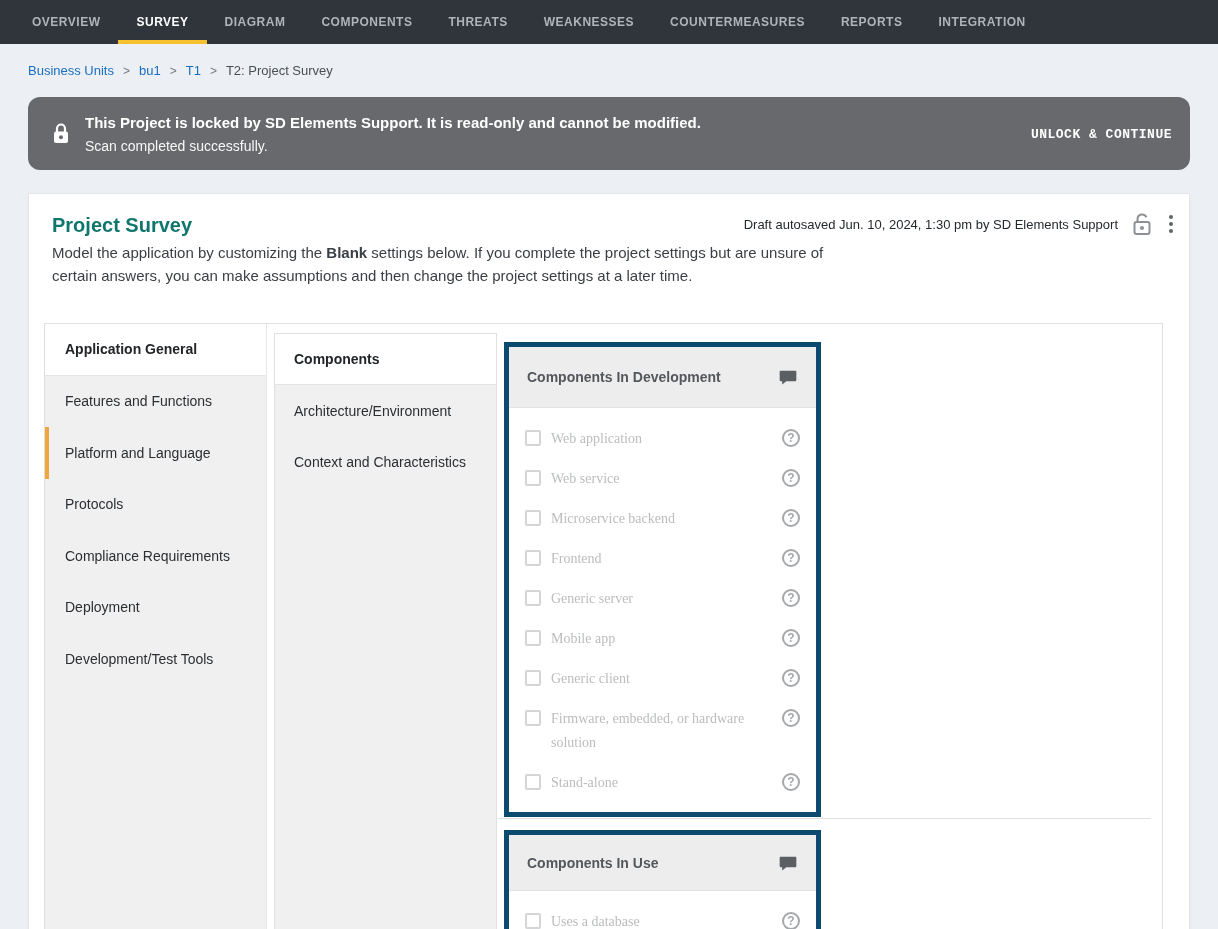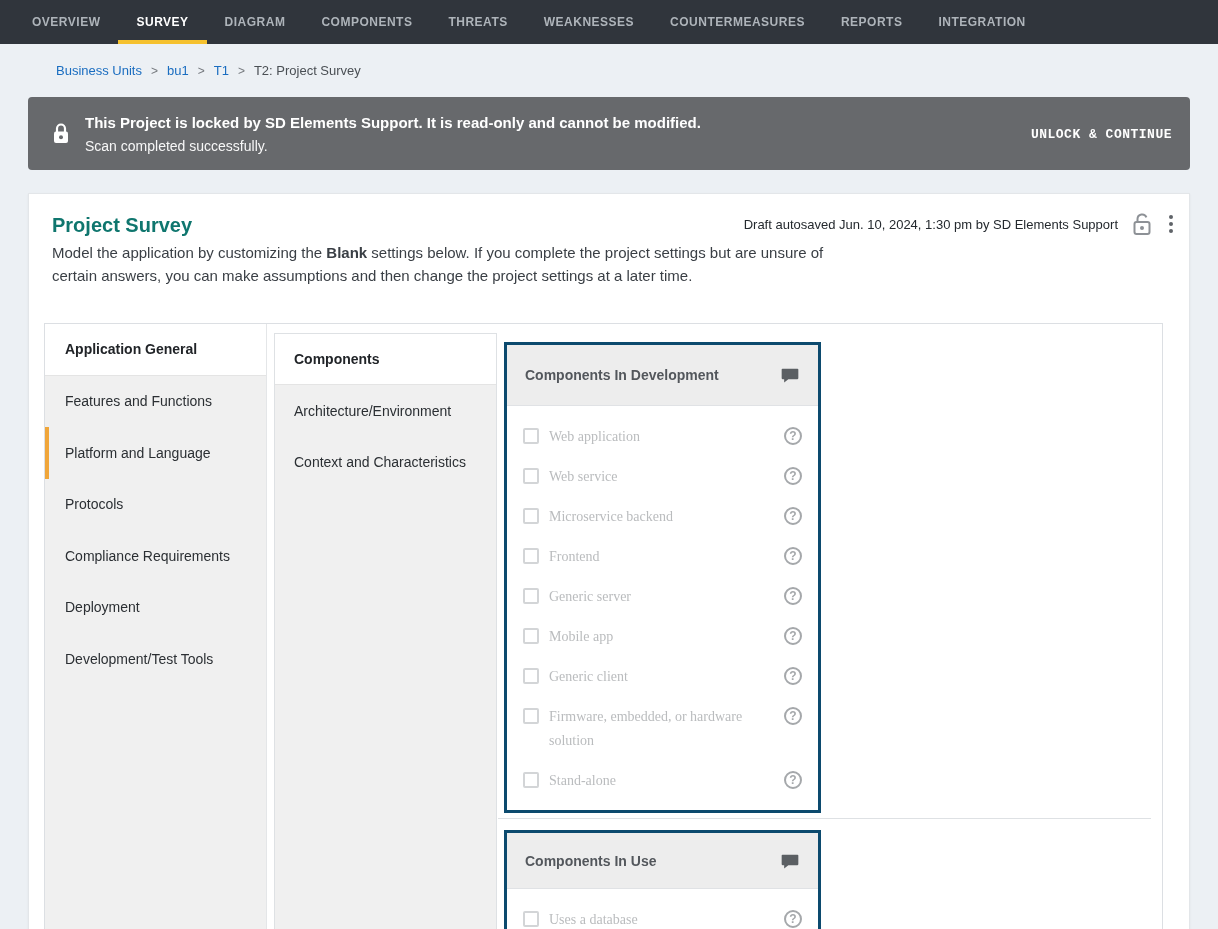--- a/index.html
+++ b/index.html
@@ -11,27 +11,27 @@
   body{background:var(--page-bg); font-family:"Liberation Sans", sans-serif; position:relative;}
 
   
   .topnav{height:44px; background:var(--nav-bg); display:flex; align-items:stretch; padding-left:14px;}
   .nav-item{display:flex; align-items:center; padding:0 18px; font-size:12px; font-weight:700;
     letter-spacing:.5px; color:#aeb4ba; cursor:pointer; position:relative; white-space:nowrap;}
   .nav-item.active{color:#fff;}
   .nav-item.active::after{content:""; position:absolute; left:0; right:0; bottom:0; height:4px; background:var(--accent-yellow);}
 
   
-  .breadcrumb-bar{height:53px; display:flex; align-items:center; padding:0 28px; font-size:13px; color:#6b7075;margin-left:28px;}
+  .breadcrumb-bar{height:53px; display:flex; align-items:center; padding:0 28px; font-size:13px; color:#6b7075;}
   .crumb-link{color:var(--link-blue); text-decoration:none; cursor:pointer;}
   .crumb-sep{margin:0 9px; color:#75797e; font-size:12px;}
   .crumb-current{color:#4a4f54;}
 
   
-  .banner{margin:0 28px; height:73px; background:var(--banner-bg); border-radius:4px; color:#fff;
+  .banner{margin:0 28px; height:73px; background:var(--banner-bg); border-radius:12px; color:#fff;
     display:flex; align-items:center; padding:4px 24px; position:relative;}
   .banner-lock{flex:0 0 auto; margin-right:15px; display:flex;}
   .banner-text .banner-title{font-size:15px; font-weight:700; margin-bottom:7px;}
   .banner-text .banner-sub{font-size:14px; color:rgba(255,255,255,.95);}
   .banner-action{position:absolute; right:18px; top:50%; transform:translateY(-50%);
     font-size:13px; font-weight:700; letter-spacing:.5px; color:#fff; background:none; border:none; cursor:pointer;
     font-family:Liberation Mono, monospace;}
 
   
   .card{margin:23px 28px 0; background:#fff; border:1px solid #e3e6e9; box-shadow:0 1px 2px rgba(0,0,0,.06);
@@ -49,21 +49,21 @@
   .col-sections{position:absolute; left:0; top:0; bottom:0; width:222px; background:#f0f0f0; border-right:1px solid #e4e6e8;}
   .sec-row{height:51.5px; display:flex; align-items:center; padding-left:20px; font-size:14px; color:#2b2f33; cursor:pointer;}
   .sec-row.active{background:#fff; font-weight:700; color:#212428; border-bottom:1px solid #e4e4e4;}
   .sec-row.highlighted{border-left:4px solid var(--highlight-orange); padding-left:16px;}
 
   .col-subsections{position:absolute; left:229px; top:9px; bottom:0; width:223px; background:#f0f0f0;
     border:1px solid #dee1e4; border-bottom:none;}
   .sub-row{height:51px; display:flex; align-items:center; padding-left:19px; font-size:14px; color:#2b2f33; cursor:pointer;}
   .sub-row.active{background:#fff; font-weight:700; color:#212428; border-bottom:1px solid #e4e4e4;}
 
-  .panel{position:absolute; left:459px; width:317px; border:3px solid #0c4a6e; background:#fff;}
+  .panel{position:absolute; left:459px; width:317px; border:5px solid #0c4a6e; background:#fff;}
   .panel.p0{top:18px;}
   .panel.p1{top:506px;}
   .panel-head{height:61px; background:#ededed; border-bottom:1px solid #e0e2e5;
     display:flex; align-items:center; padding:0 18px;}
   .panel.p1 .panel-head{height:56px;}
   .panel-title{font-size:14px; font-weight:700; color:#53575c;}
   .comment-btn{margin-left:auto; background:none; border:none; cursor:pointer; display:flex; padding:0;}
   .panel-body{padding:11px 0 9px;}
   .opt-row{display:flex; align-items:flex-start; padding:8px 16px;}
   .cbx{width:16px; height:16px; border:2px solid #d3d5d7; border-radius:2px; background:#fff; flex:0 0 auto; margin-top:3px; cursor:pointer;}

